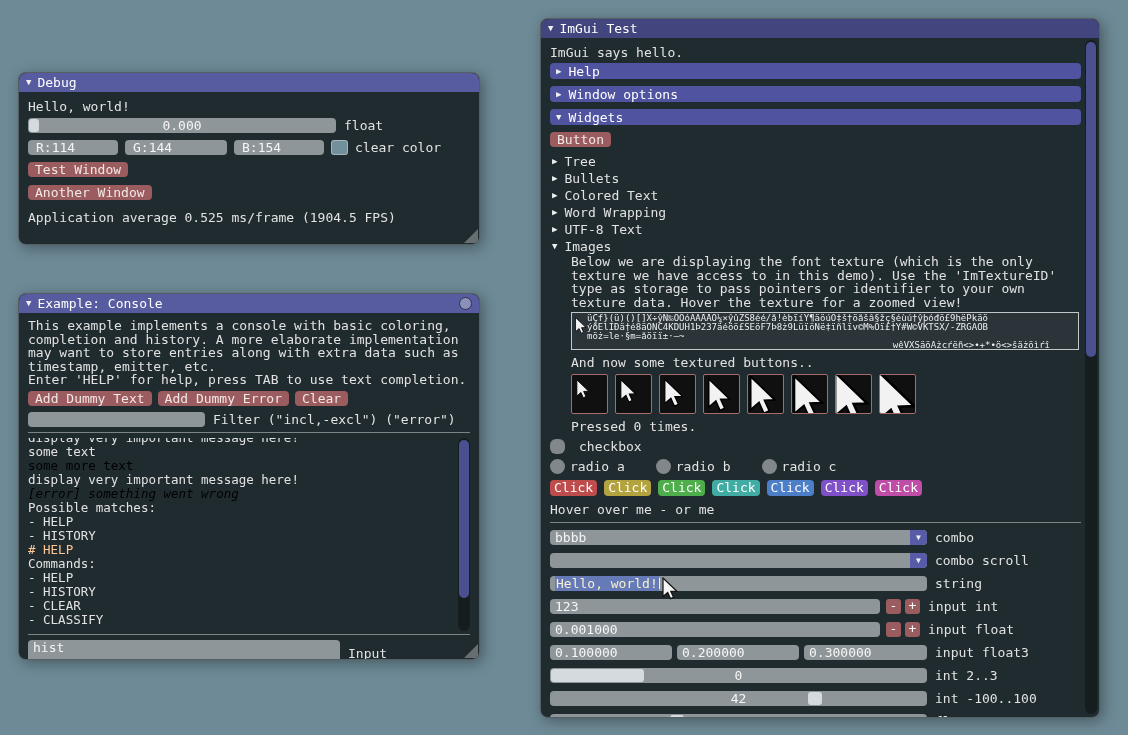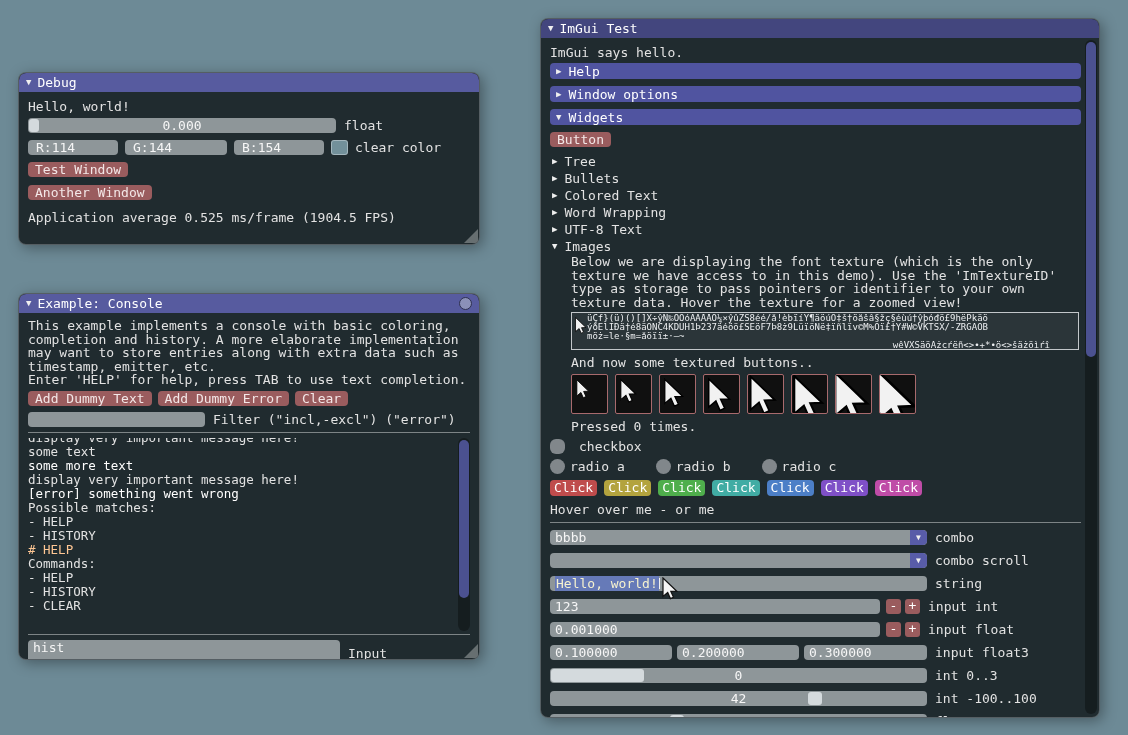--- a/index.html
+++ b/index.html
@@ -178,31 +178,32 @@
       </div>
       <div class="row" style="margin-top:6px">
         <div class="frame" style="width:177px"></div>
         <span class="wlabel">Filter ("incl,-excl") ("error")</span>
       </div>
       <div class="sep"></div>
       <div class="logregion">
         <div class="logscroll">
           <div class="logline" style="color: rgb(226, 226, 226);">display very important message here!</div>
           <div class="logline" style="color: rgb(226, 226, 226);">some text</div>
-          <div class="logline" style="color: #ffffff;">some more text</div>
+          <div class="logline" style="color: #000000;">some more text</div>
           <div class="logline" style="color: rgb(226, 226, 226);">display very important message here!</div>
-          <div class="logline" style="color: #ffffff;">[error] something went wrong</div>
+          <div class="logline" style="color: #000000; font-style: italic;">[error] something went wrong</div>
           <div class="logline" style="color: rgb(226, 226, 226);">Possible matches:</div>
           <div class="logline" style="color: rgb(226, 226, 226);">- HELP</div>
           <div class="logline" style="color: rgb(226, 226, 226);">- HISTORY</div>
           <div class="logline" style="color: rgb(255, 199, 148);"># HELP</div>
           <div class="logline" style="color: rgb(226, 226, 226);">Commands:</div>
           <div class="logline" style="color: rgb(226, 226, 226);">- HELP</div>
           <div class="logline" style="color: rgb(226, 226, 226);">- HISTORY</div>
           <div class="logline" style="color: rgb(226, 226, 226);">- CLEAR</div>
+          <div class="logline" style="color: rgb(226, 226, 226);">- CLASSIFY</div>
         </div>
         <div class="log-scrollbar">
           <div class="scrollgrab" style="top:2px; height:158px;"></div>
         </div>
       </div>
       <div class="sep" style="margin:3px 0 5px 0"></div>
       <div class="row">
         <div class="frame" style="width:312px; height:28px">
           <span class="fval" style="line-height:16px">hist</span>
         </div>
@@ -408,21 +409,21 @@
           <span class="fval">0.300000</span>
         </div>
         <span class="wlabel">input float3</span>
       </div>
 
       <div class="crow">
         <div class="frame" style="width:377px">
           <span class="grab" style="left:1px; width:93px"></span>
           <span class="cval">0</span>
         </div>
-        <span class="wlabel">int 0..3</span>
+        <span class="wlabel">int 2..3</span>
       </div>
 
       <div class="crow">
         <div class="frame" style="width:377px">
           <span class="grab" style="left:258px; width:14px"></span>
           <span class="cval">42</span>
         </div>
         <span class="wlabel">int -100..100</span>
       </div>
 

